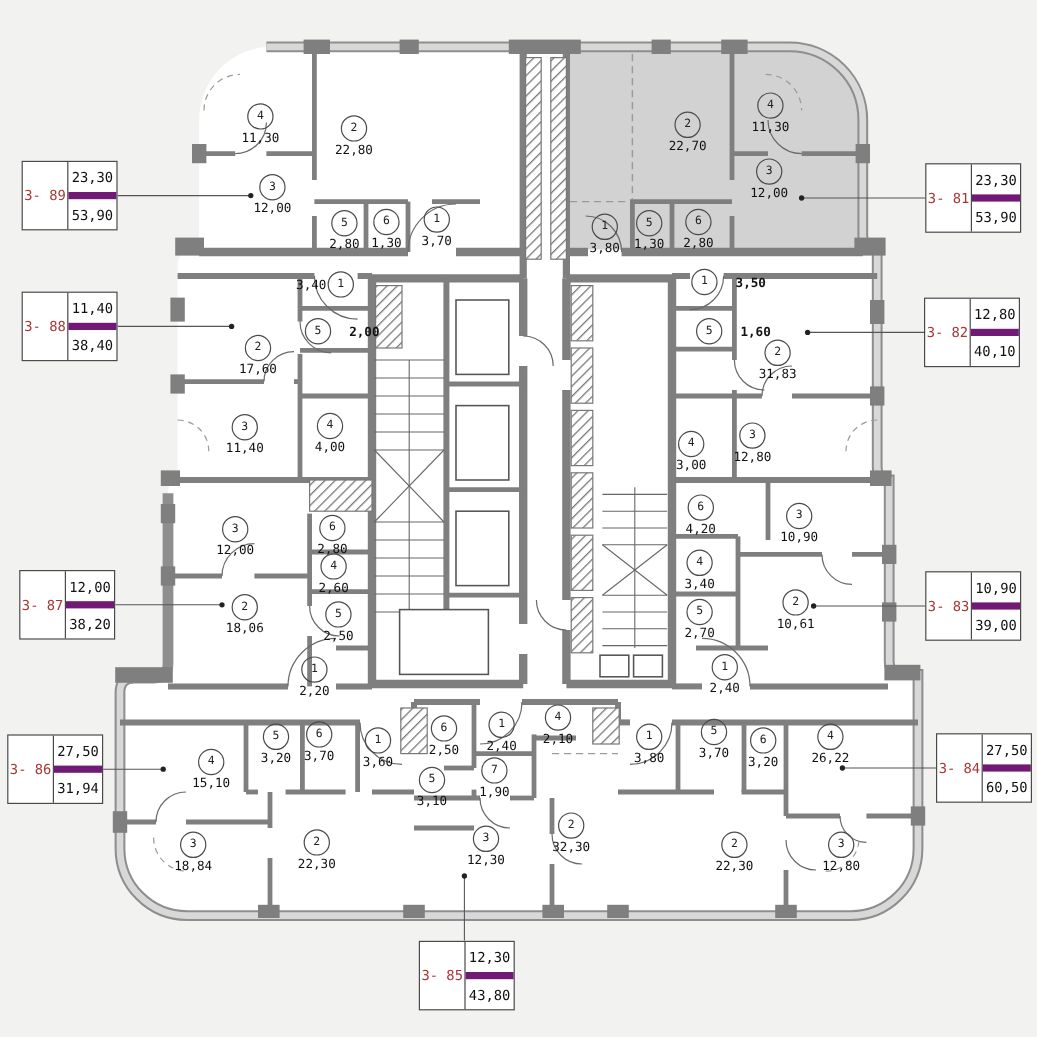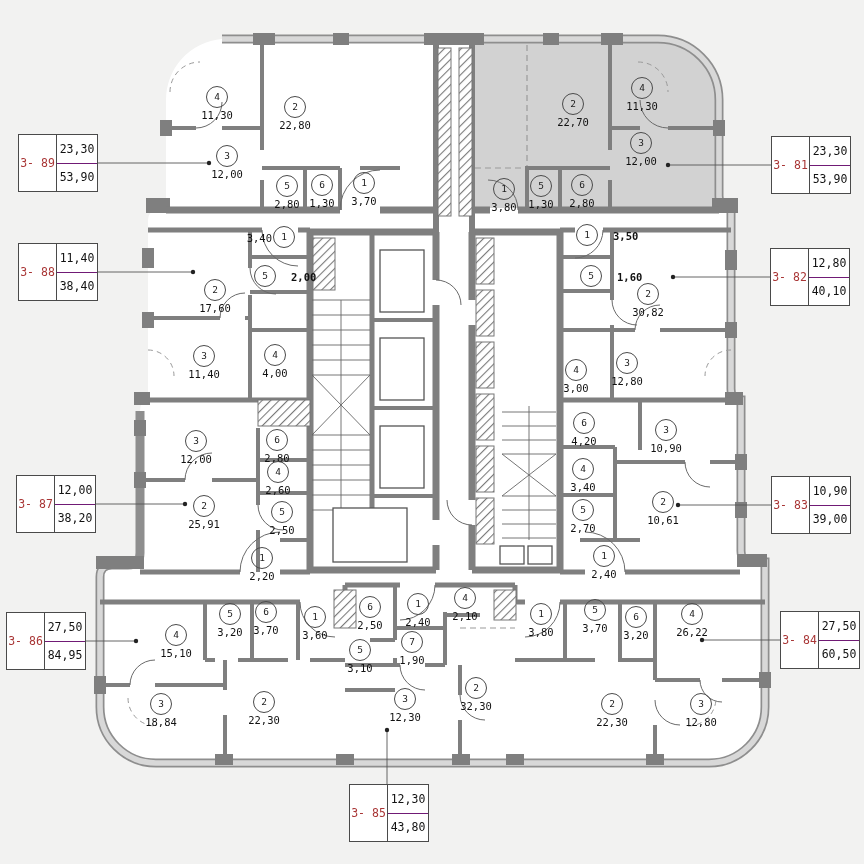--- a/index.html
+++ b/index.html
@@ -12,21 +12,21 @@
               border-radius:50%;font-size:9.5px;color:#222;background:transparent;}
   .room .area{display:block;margin-top:2px;font-size:10.5px;white-space:nowrap;color:#111;}
   .room.sr .area{position:absolute;left:52px;top:5px;font-weight:bold;}
   .room.sl .area{position:absolute;right:38px;top:5px;}
   
   .callout{position:absolute;display:flex;width:80px;height:58px;border:1px solid #4a4a4a;background:#fff;box-sizing:border-box;}
   .callout .cid{width:37px;border-right:1px solid #4a4a4a;display:flex;align-items:center;justify-content:center;
                 color:#a93636;font-size:11.5px;white-space:pre;}
   .callout .cvals{flex:1;display:flex;flex-direction:column;}
   .callout .cv{flex:1;display:flex;align-items:center;justify-content:center;font-size:11.5px;color:#111;}
-  .callout .cv.t{border-bottom:1px solid #701a75;}
+  .callout .cv.t{border-bottom:6px solid #701a75;}
 </style>
 </head>
 <body>
 
 <div id="stage">
 
 <svg id="plan-svg" width="864" height="864" viewBox="0 0 864 864">
   <defs>
     <pattern id="hatch" width="6" height="6" patternUnits="userSpaceOnUse" patternTransform="rotate(45)">
       <rect width="6" height="6" fill="#ffffff"></rect>
@@ -351,28 +351,28 @@
 <div class="room" style="left:582px;top:185px"><span class="circ">6</span><span class="area">2,80</span></div>
 
 <div class="room sl" style="left:284px;top:237px"><span class="circ">1</span><span class="area">3,40</span></div>
 <div class="room sr" style="left:265px;top:276px"><span class="circ">5</span><span class="area">2,00</span></div>
 <div class="room" style="left:215px;top:290px"><span class="circ">2</span><span class="area">17,60</span></div>
 <div class="room" style="left:204px;top:356px"><span class="circ">3</span><span class="area">11,40</span></div>
 <div class="room" style="left:275px;top:355px"><span class="circ">4</span><span class="area">4,00</span></div>
 
 <div class="room sr" style="left:587px;top:235px"><span class="circ">1</span><span class="area">3,50</span></div>
 <div class="room sr" style="left:591px;top:276px"><span class="circ">5</span><span class="area">1,60</span></div>
-<div class="room" style="left:648px;top:294px"><span class="circ">2</span><span class="area">30,82</span></div>
+<div class="room" style="left:648px;top:294px"><span class="circ">2</span><span class="area">31,83</span></div>
 <div class="room" style="left:576px;top:370px"><span class="circ">4</span><span class="area">3,00</span></div>
 <div class="room" style="left:627px;top:363px"><span class="circ">3</span><span class="area">12,80</span></div>
 
 <div class="room" style="left:196px;top:441px"><span class="circ">3</span><span class="area">12,00</span></div>
 <div class="room" style="left:277px;top:440px"><span class="circ">6</span><span class="area">2,80</span></div>
 <div class="room" style="left:278px;top:472px"><span class="circ">4</span><span class="area">2,60</span></div>
-<div class="room" style="left:204px;top:506px"><span class="circ">2</span><span class="area">25,91</span></div>
+<div class="room" style="left:204px;top:506px"><span class="circ">2</span><span class="area">18,06</span></div>
 <div class="room" style="left:282px;top:512px"><span class="circ">5</span><span class="area">2,50</span></div>
 <div class="room" style="left:262px;top:558px"><span class="circ">1</span><span class="area">2,20</span></div>
 
 <div class="room" style="left:584px;top:423px"><span class="circ">6</span><span class="area">4,20</span></div>
 <div class="room" style="left:666px;top:430px"><span class="circ">3</span><span class="area">10,90</span></div>
 <div class="room" style="left:583px;top:469px"><span class="circ">4</span><span class="area">3,40</span></div>
 <div class="room" style="left:583px;top:510px"><span class="circ">5</span><span class="area">2,70</span></div>
 <div class="room" style="left:663px;top:502px"><span class="circ">2</span><span class="area">10,61</span></div>
 <div class="room" style="left:604px;top:556px"><span class="circ">1</span><span class="area">2,40</span></div>
 
@@ -437,21 +437,21 @@
       <div class="cid">3- 83</div>
       <div class="cvals">
         <div class="cv t">10,90</div>
         <div class="cv">39,00</div>
       </div>
     </div>
 <div class="callout" style="left:6px;top:612px">
       <div class="cid">3- 86</div>
       <div class="cvals">
         <div class="cv t">27,50</div>
-        <div class="cv">84,95</div>
+        <div class="cv">31,94</div>
       </div>
     </div>
 <div class="callout" style="left:780px;top:611px">
       <div class="cid">3- 84</div>
       <div class="cvals">
         <div class="cv t">27,50</div>
         <div class="cv">60,50</div>
       </div>
     </div>
 <div class="callout" style="left:349px;top:784px">

